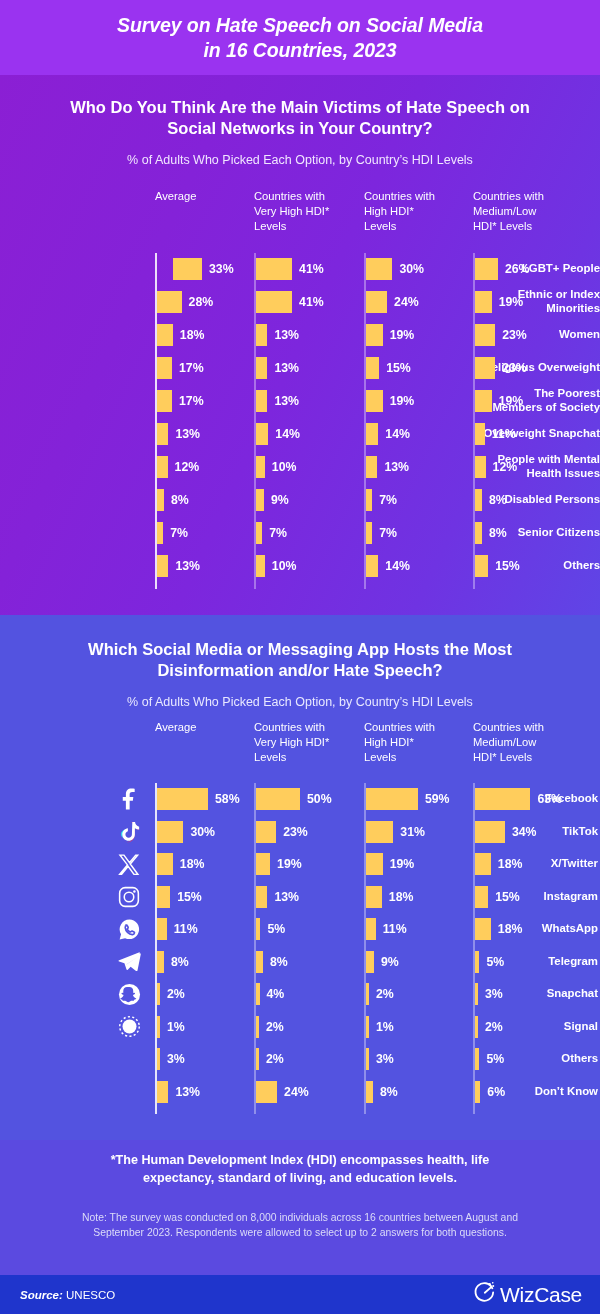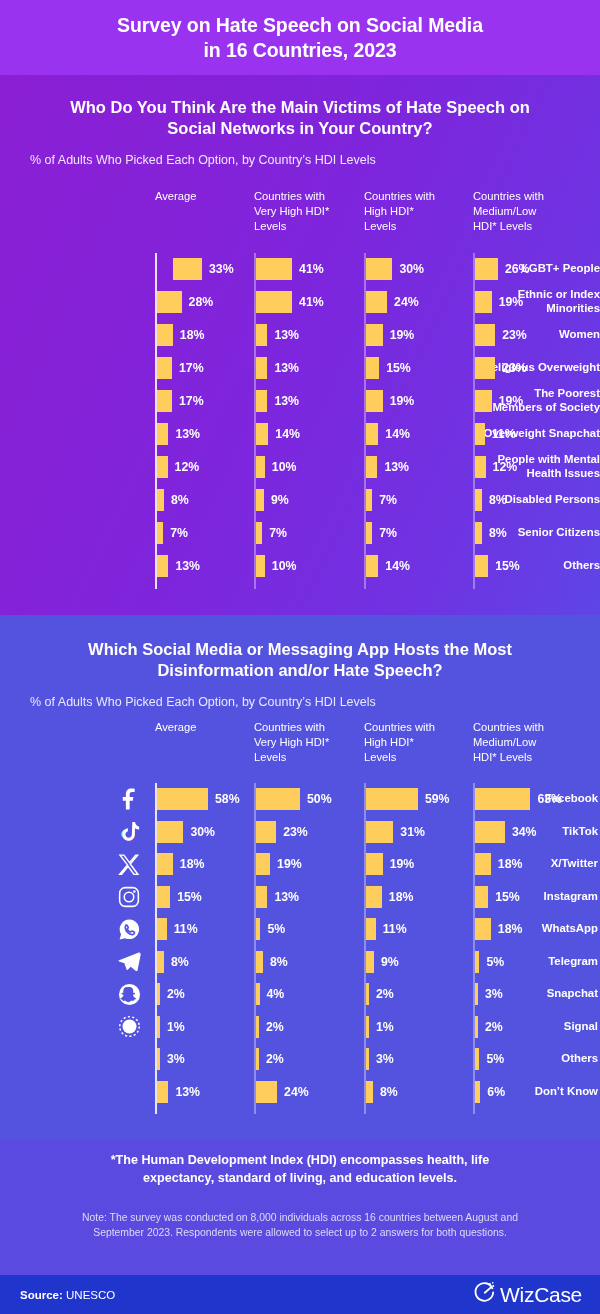--- a/index.html
+++ b/index.html
@@ -28,20 +28,21 @@
     padding: 0 30px;
   }
   .header-title {
     color: #ffffff;
     font-size: 19.5px;
     font-weight: bold;
     line-height: 1.28;
     text-align: center;
     white-space: pre-line;
     letter-spacing: -0.1px;
+    font-style: italic;
   }
 
   
   .section1 {
     height: 540px;
     background: linear-gradient(115deg, #8b1fd4 0%, #8422d8 28%, #7d26dd 50%, #6f33e2 78%, #5f45e6 100%);
     position: relative;
     padding-top: 22px;
   }
   .sec-title {
@@ -49,21 +50,21 @@
     font-size: 16.5px;
     font-weight: bold;
     text-align: center;
     line-height: 1.3;
     padding: 0 40px;
     white-space: pre-line;
   }
   .sec-sub {
     color: #f1e6ff;
     font-size: 12.5px;
-    text-align: left;
+    text-align: center;
     margin-top: 13px;
     padding: 0 30px;
   }
 
   
   .section2 {
     background: #5353e0;
     padding-top: 24px;
     height: 525px;
     position: relative;
@@ -177,21 +178,21 @@
     position: absolute;
     bottom: 0; left: 0; right: 0;
     height: 39px;
     background: #1f35cc;
     display: flex;
     align-items: center;
     justify-content: space-between;
     padding: 0 18px 0 20px;
   }
   .source { color: #ffffff; font-size: 11.5px; }
-  .source b { font-weight: bold; }
+  .source b { font-weight: bold; font-style: italic; }
   .brand {
     display: flex;
     align-items: center;
     gap: 4px;
     color: #ffffff;
     font-size: 21px;
     letter-spacing: -0.3px;
   }
 </style>
 </head>

